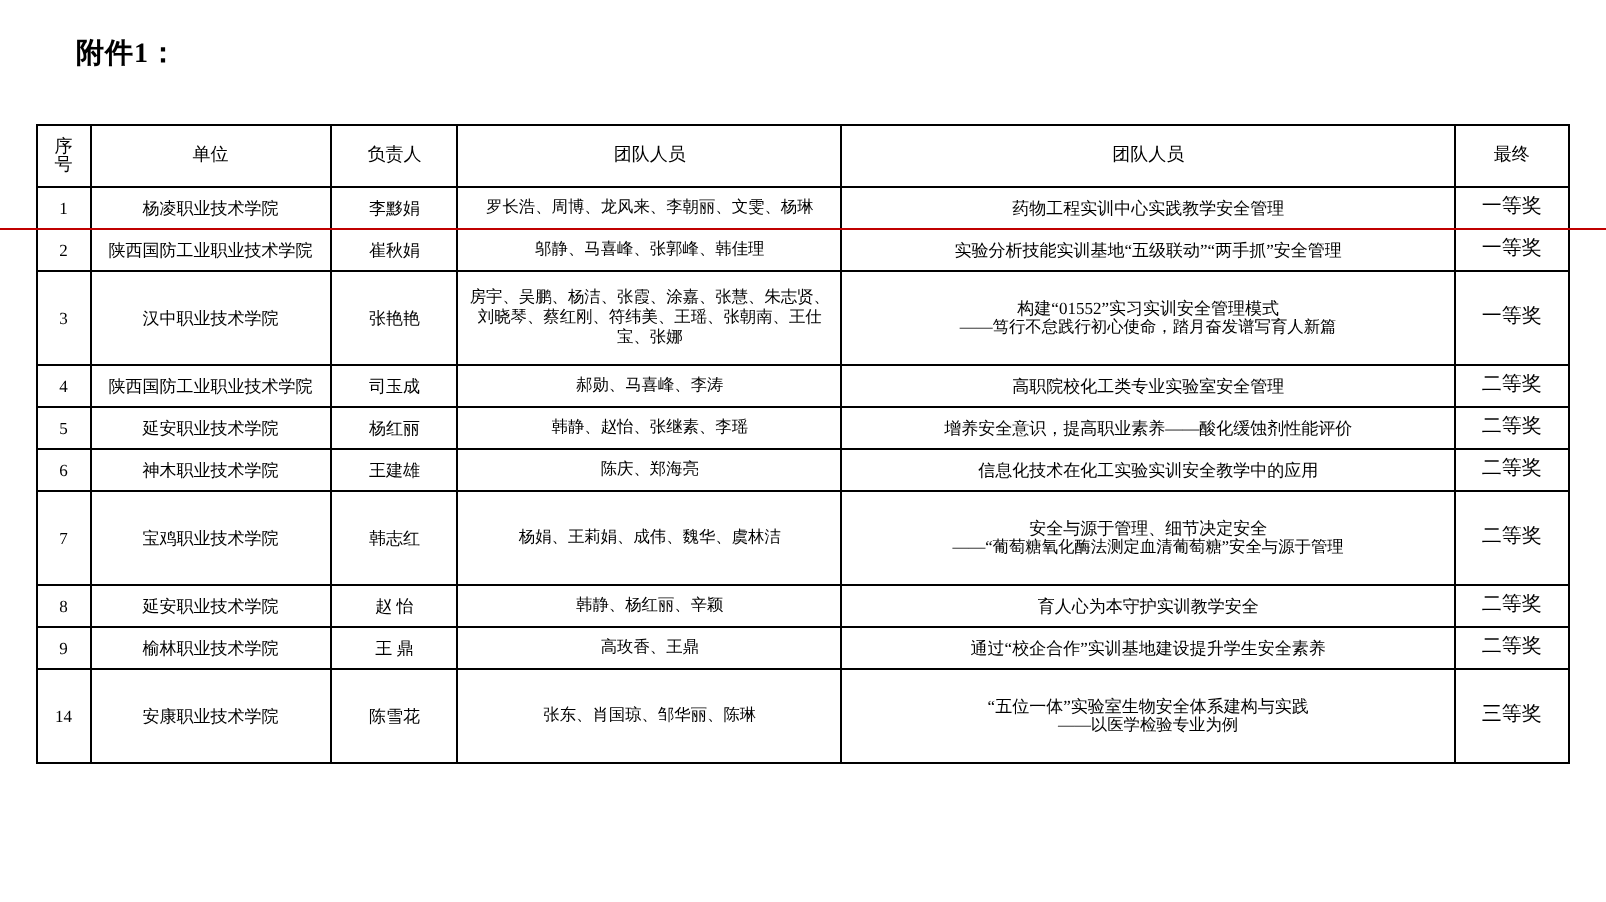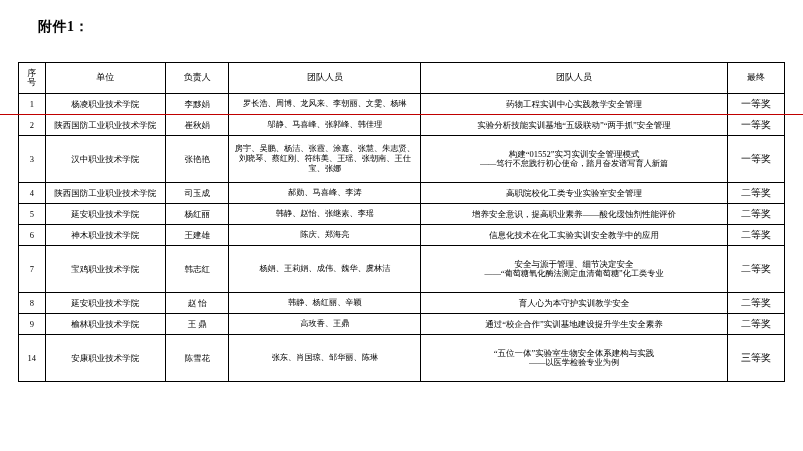--- a/index.html
+++ b/index.html
@@ -174,21 +174,21 @@
           <td class="leader">王建雄</td>
           <td class="team">陈庆、郑海亮</td>
           <td class="case"><span>信息化技术在化工实验实训安全教学中的应用</span></td>
           <td class="final">二等奖</td>
         </tr>
         <tr class="row-h4">
           <td class="seq">7</td>
           <td class="unit">宝鸡职业技术学院</td>
           <td class="leader">韩志红</td>
           <td class="team">杨娟、王莉娟、成伟、魏华、虞林洁</td>
-          <td class="case"><span>安全与源于管理、细节决定安全</span><span class="case-sub">——“葡萄糖氧化酶法测定血清葡萄糖”化工类专业</span></td>
+          <td class="case"><span>安全与源于管理、细节决定安全</span><span class="case-sub">——“葡萄糖氧化酶法测定血清葡萄糖”安全与源于管理</span></td>
           <td class="final">二等奖</td>
         </tr>
         <tr class="row-h1">
           <td class="seq">8</td>
           <td class="unit">延安职业技术学院</td>
           <td class="leader">赵 怡</td>
           <td class="team">韩静、杨红丽、辛颖</td>
           <td class="case"><span>育人心为本守护实训教学安全</span></td>
           <td class="final">二等奖</td>
         </tr>

